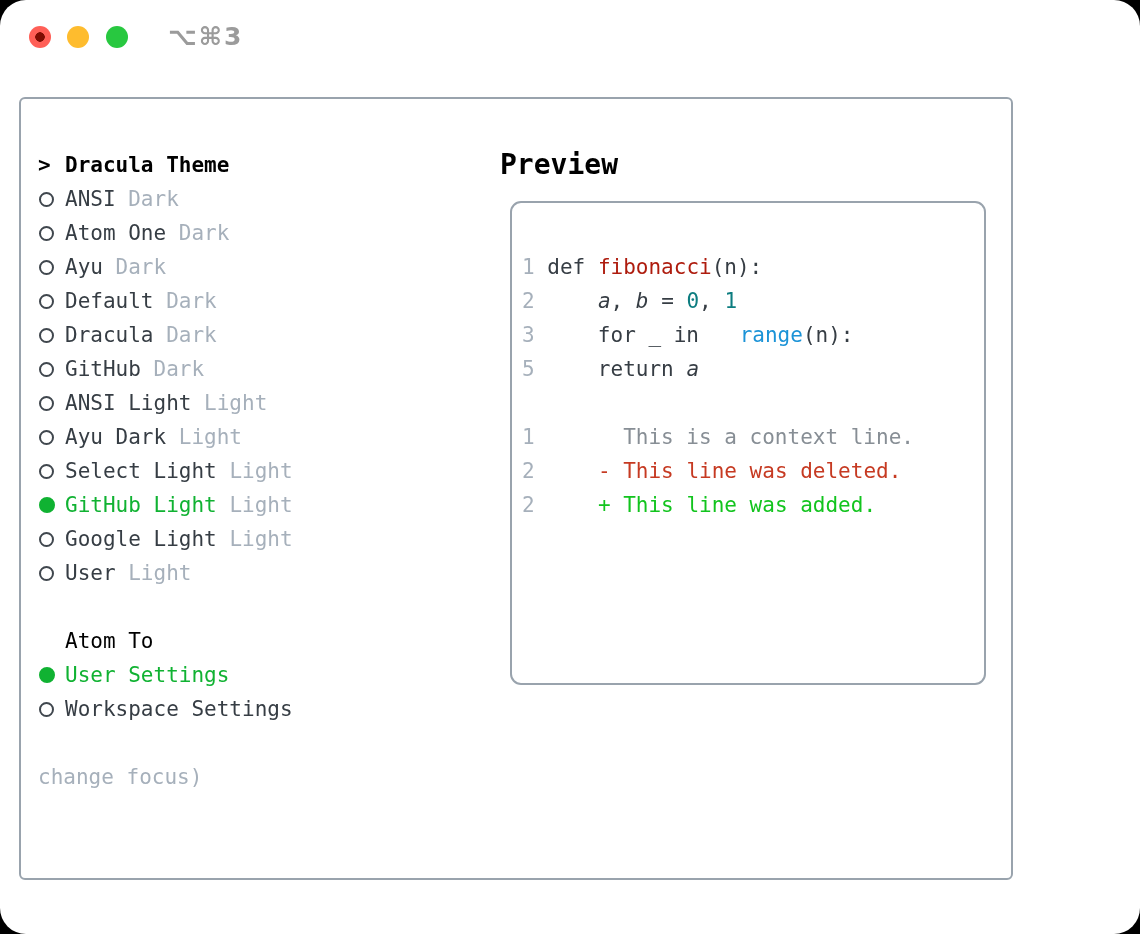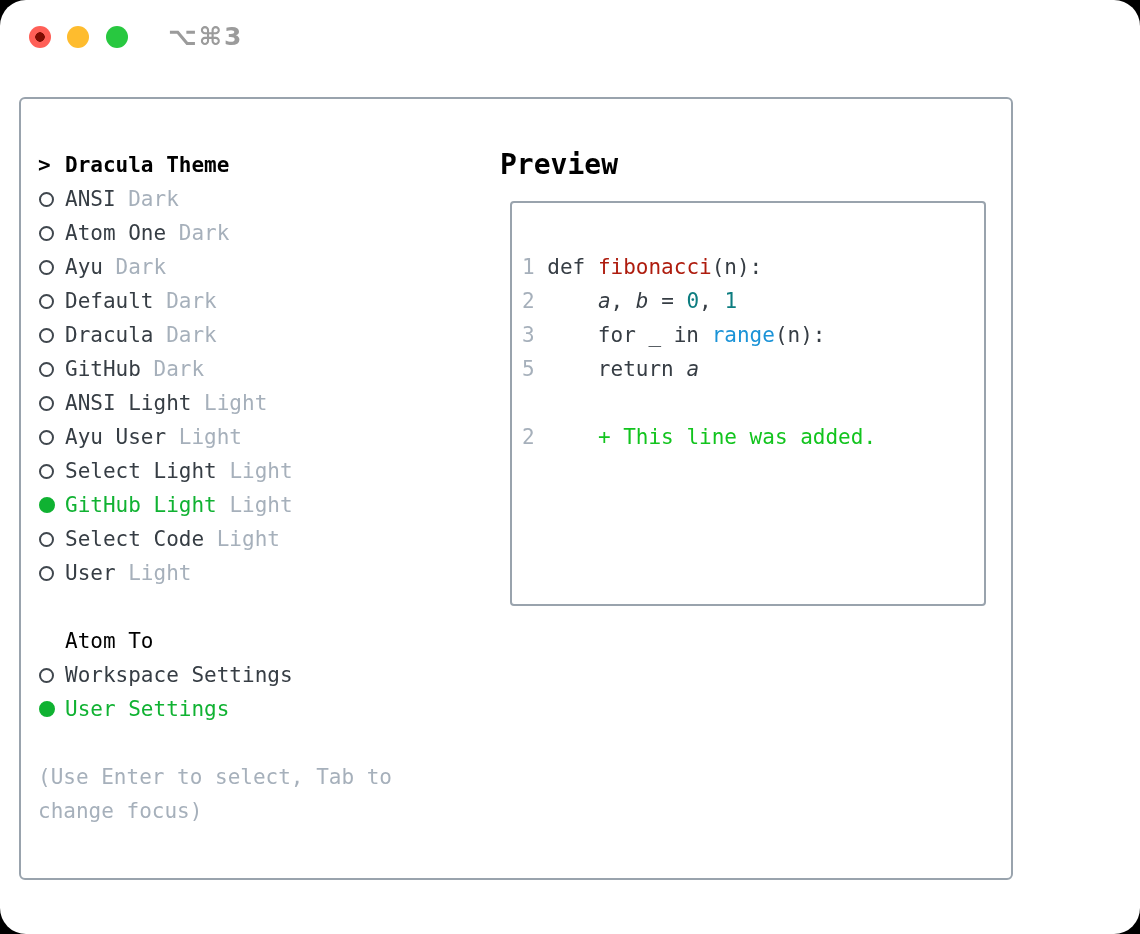--- a/index.html
+++ b/index.html
@@ -46,29 +46,29 @@
   .name.sel { color:var(--accent-green);text-align:right; }
   .variant { color:var(--muted-gray); }
   .blankrow { height:34px; }
   .hintline { height:34px; line-height:34px; color:var(--muted-gray); white-space:pre; }
   
   .preview-title {
     position:absolute; left:500px; top:148px; height:34px; line-height:34px;
     font-size:28px; font-weight:bold; color:#000;
   }
   .preview-box {
-    position:absolute; left:510px; top:201px; width:476px; height:405px;
-    border:2px solid var(--panel-border); border-radius:4px;
+    position:absolute; left:510px; top:201px; width:476px; height:484px;
+    border:2px solid var(--panel-border); border-radius:11px;
     box-sizing:border-box; padding:47px 0 0 10px; overflow:hidden;
   }
   .code-line { height:34px; line-height:34px; font-size:21px; white-space:pre; }
   .ln       { color:var(--muted-gray); }
   .tok-code { color:var(--text-dark); }
   .tok-func { color:var(--func-red); }
-  .tok-builtin { color:var(--builtin-blue); }
+  .tok-builtin { color:var(--builtin-blue);margin-left:28px; }
   .tok-num  { color:var(--number-teal); }
   .tok-var  { color:var(--text-dark); font-style:italic; }
   .tok-ctx  { color:var(--diff-context); }
   .tok-del  { color:var(--diff-deleted); }
   .tok-add  { color:var(--diff-added);text-align:center; }
 </style>
 </head>
 <body>
 
 <div class="window">
@@ -89,46 +89,47 @@
     </div>
 
     <div id="theme-rows">
         <div class="row"><span class="marker"><span class="circle"></span></span><span class="name">ANSI </span><span class="variant">Dark</span></div>
         <div class="row"><span class="marker"><span class="circle"></span></span><span class="name">Atom One </span><span class="variant">Dark</span></div>
         <div class="row"><span class="marker"><span class="circle"></span></span><span class="name">Ayu </span><span class="variant">Dark</span></div>
         <div class="row"><span class="marker"><span class="circle"></span></span><span class="name">Default </span><span class="variant">Dark</span></div>
         <div class="row"><span class="marker"><span class="circle"></span></span><span class="name">Dracula </span><span class="variant">Dark</span></div>
         <div class="row"><span class="marker"><span class="circle"></span></span><span class="name">GitHub </span><span class="variant">Dark</span></div>
         <div class="row"><span class="marker"><span class="circle"></span></span><span class="name">ANSI Light </span><span class="variant">Light</span></div>
-        <div class="row"><span class="marker"><span class="circle"></span></span><span class="name">Ayu User </span><span class="variant">Light</span></div>
+        <div class="row"><span class="marker"><span class="circle"></span></span><span class="name">Ayu Dark </span><span class="variant">Light</span></div>
         <div class="row"><span class="marker"><span class="circle"></span></span><span class="name">Select Light </span><span class="variant">Light</span></div>
         <div class="row"><span class="marker"><span class="circle sel"></span></span><span class="name sel">GitHub Light </span><span class="variant">Light</span></div>
-        <div class="row"><span class="marker"><span class="circle"></span></span><span class="name">Select Code </span><span class="variant">Light</span></div>
+        <div class="row"><span class="marker"><span class="circle"></span></span><span class="name">Google Light </span><span class="variant">Light</span></div>
         <div class="row"><span class="marker"><span class="circle"></span></span><span class="name">User </span><span class="variant">Light</span></div>
       </div>
     <div class="blankrow"></div>
     <div class="row">
       <span class="marker"></span>
       <span class="subhdr">Atom To</span>
     </div>
     <div id="apply-rows">
+        <div class="row"><span class="marker"><span class="circle sel"></span></span><span class="name sel">User Settings</span></div>
         <div class="row"><span class="marker"><span class="circle"></span></span><span class="name">Workspace Settings</span></div>
-        <div class="row"><span class="marker"><span class="circle sel"></span></span><span class="name sel">User Settings</span></div>
       </div>
     <div class="blankrow"></div>
-    <div class="hintline">(Use Enter to select, Tab to</div>
     <div class="hintline">change focus)</div>
   </div>
 
   <div class="preview-title">Preview</div>
 
   <div class="preview-box">
     <div id="preview-lines">
         <div class="code-line"><span class="ln">1 </span><span class="tok-code">def </span><span class="tok-func">fibonacci</span><span class="tok-code">(n):</span></div>
         <div class="code-line"><span class="ln">2 </span><span class="tok-code">    </span><span class="tok-var">a</span><span class="tok-code">, </span><span class="tok-var">b</span><span class="tok-code"> = </span><span class="tok-num">0</span><span class="tok-code">, </span><span class="tok-num">1</span></div>
         <div class="code-line"><span class="ln">3 </span><span class="tok-code">    for _ in </span><span class="tok-builtin">range</span><span class="tok-code">(n):</span></div>
         <div class="code-line"><span class="ln">5 </span><span class="tok-code">    return </span><span class="tok-var">a</span></div>
         <div class="code-line"></div>
+        <div class="code-line"><span class="ln">1 </span><span class="tok-code">      </span><span class="tok-ctx">This is a context line.</span></div>
+        <div class="code-line"><span class="ln">2 </span><span class="tok-code">    </span><span class="tok-del">- This line was deleted.</span></div>
         <div class="code-line"><span class="ln">2 </span><span class="tok-code">    </span><span class="tok-add">+ This line was added.</span></div>
       </div>
   </div>
 
 </div>
 
 </body></html>

